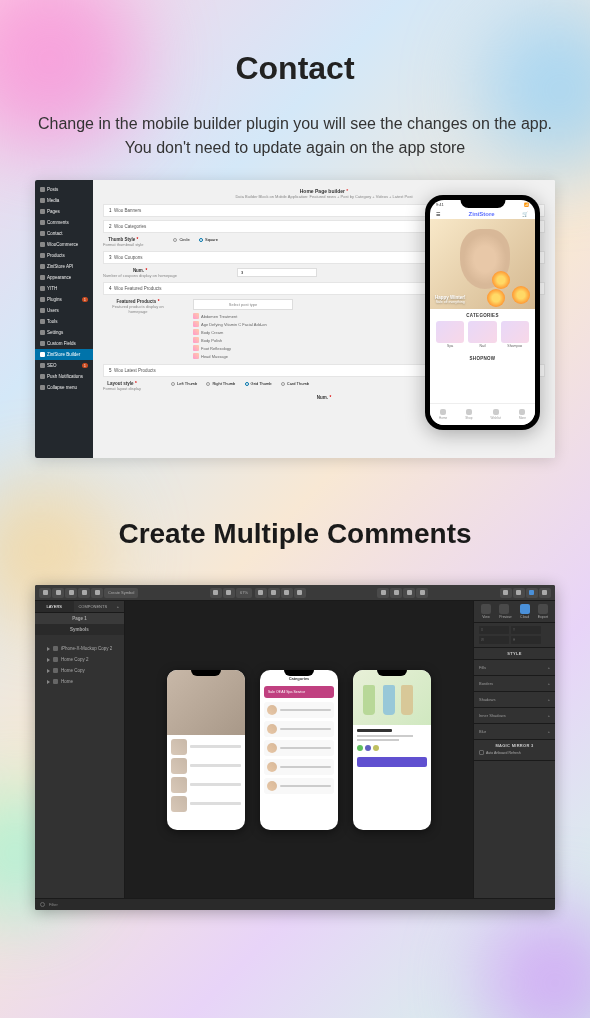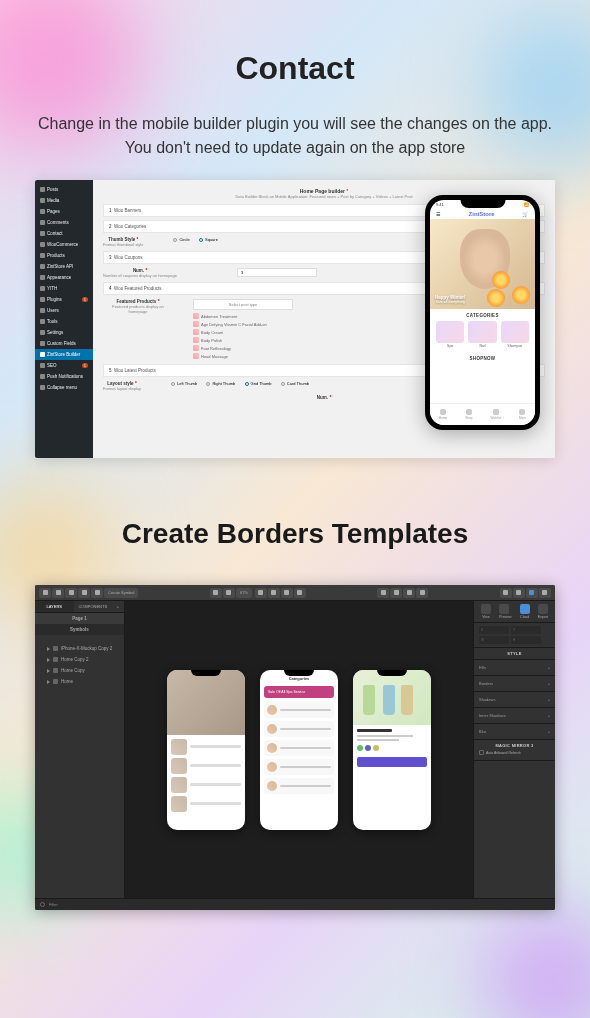--- a/index.html
+++ b/index.html
@@ -371,21 +371,21 @@
         <div class="phone-tabbar" id="phone-tabs">
             <div class="phone-tab"><div class="phone-tab-icon"></div>Home</div>
             <div class="phone-tab"><div class="phone-tab-icon"></div>Shop</div>
             <div class="phone-tab"><div class="phone-tab-icon"></div>Wishlist</div>
             <div class="phone-tab"><div class="phone-tab-icon"></div>More</div>
           </div>
       </div>
     </div>
   </div>
 
-  <h2 class="heading2">Create Borders Templates</h2>
+  <h2 class="heading2">Create Multiple Comments</h2>
 
   <div class="section2">
     <div class="ed-toolbar">
       <div class="ed-tool-group">
         <div class="ed-tool">
             <div class="ed-tool-icon"></div>
           </div>
         <div class="ed-tool">
             <div class="ed-tool-icon"></div>
           </div>

